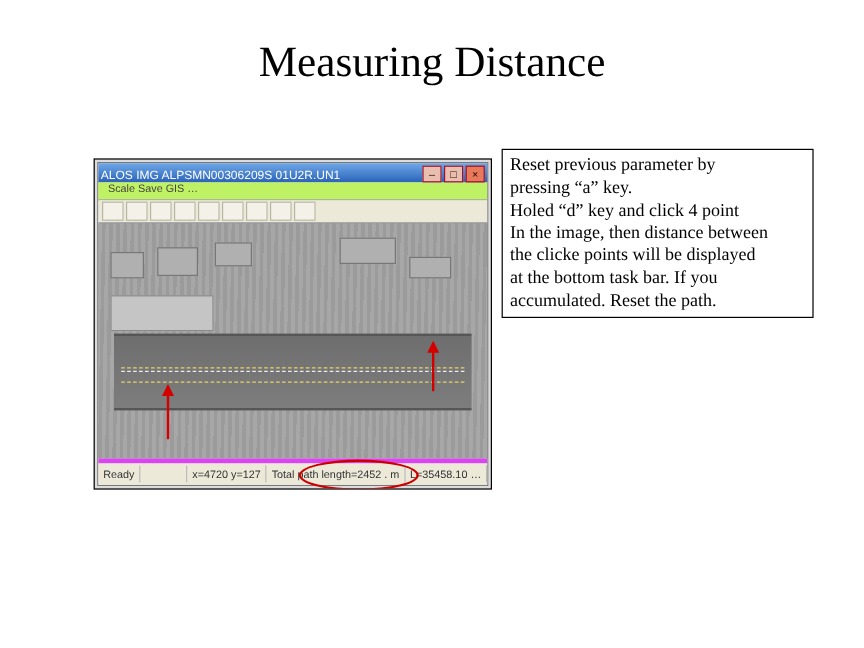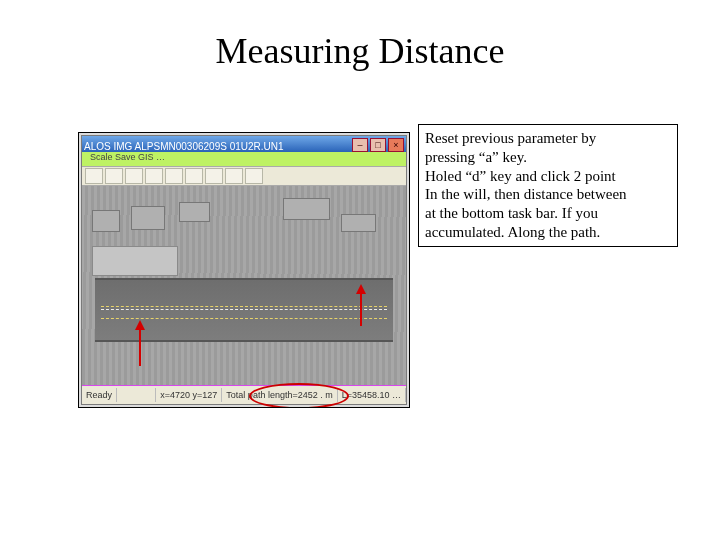--- a/index.html
+++ b/index.html
@@ -26,21 +26,21 @@
     background:linear-gradient(#6e6e6e,#7d7d7d);
     border-top:2px solid #565656;border-bottom:2px solid #565656}
   .runway::after{content:"";position:absolute;left:2%;right:2%;top:48%;height:0;border-top:1px dashed #eee}
   .parallel{position:absolute;left:6%;right:6%;top:60%;height:0;border-top:1px dashed #e8d36a}
   .parallel.b{top:66%}
   .apron{position:absolute;left:3%;top:30%;width:26%;height:14%;background:#c5c5c5;border:1px solid #8a8a8a}
   .bld{position:absolute;background:#b0b0b0;border:1px solid #777}
   .arrow{position:absolute;width:0;height:0}
   .arrow .shaft{position:absolute;left:-1px;top:0;width:2px;background:#d40000}
   .arrow .head{position:absolute;left:-5px;top:-2px;width:0;height:0;border-left:5px solid transparent;border-right:5px solid transparent;border-bottom:10px solid #d40000}
-  .statusbar{position:absolute;left:0;right:0;bottom:0;height:18px;background:#ece9d8;border-top:1px solid #d946ef;display:flex;align-items:center;font:9px Tahoma,sans-serif;color:#333}
+  .statusbar{position:absolute;left:0;right:0;bottom:0;height:18px;background:#ece9d8;border-top:4px solid #d946ef;display:flex;align-items:center;font:9px Tahoma,sans-serif;color:#333}
   .cell{padding:0 4px;border-right:1px solid #bbb;height:14px;display:flex;align-items:center}
   .cell.flex{flex:1}
   .circ{position:absolute;border:2px solid #c00;border-radius:50%;pointer-events:none}
   .textbox{position:absolute;left:418px;top:124px;width:246px;border:1px solid #000;padding:4px 6px;font-size:15px;line-height:1.25;font-family:Liberation Serif, serif}
   .textbox p{margin:0}
 </style>
 </head>
 <body>
 
 <div class="slide">
@@ -105,19 +105,20 @@
         <span class="cell">L=35458.10  …</span>
       </div>
     </div>
 
     <div class="circ" style="left:170px;top:250px;width:96px;height:22px"></div>
   </div>
 
   <div class="textbox">
     <p>Reset previous parameter by</p>
     <p> pressing “a” key.</p>
-    <p>Holed “d” key and click 2 point</p>
-    <p>In the will, then distance between</p>
+    <p>Holed “d” key and click 4 point</p>
+    <p>In the image, then distance between</p>
+    <p> the clicke points will be displayed</p>
     <p> at the bottom task bar. If you</p>
-    <p> accumulated. Along the path.</p>
+    <p> accumulated. Reset the path.</p>
   </div>
 
 </div>
 
 </body></html>

